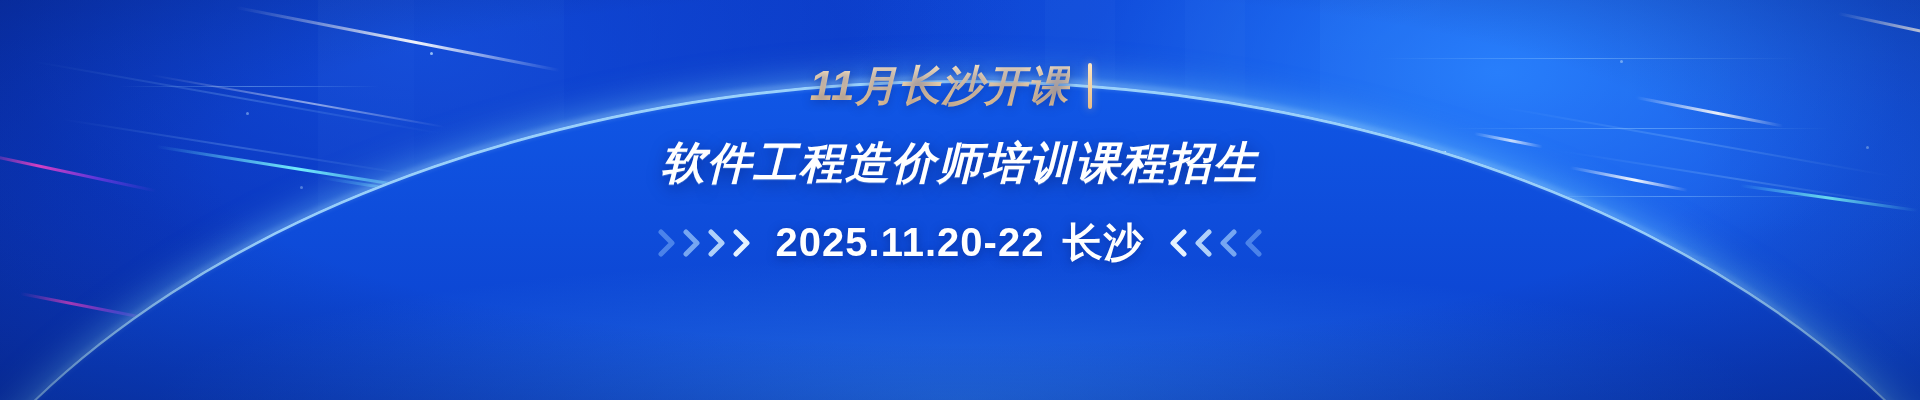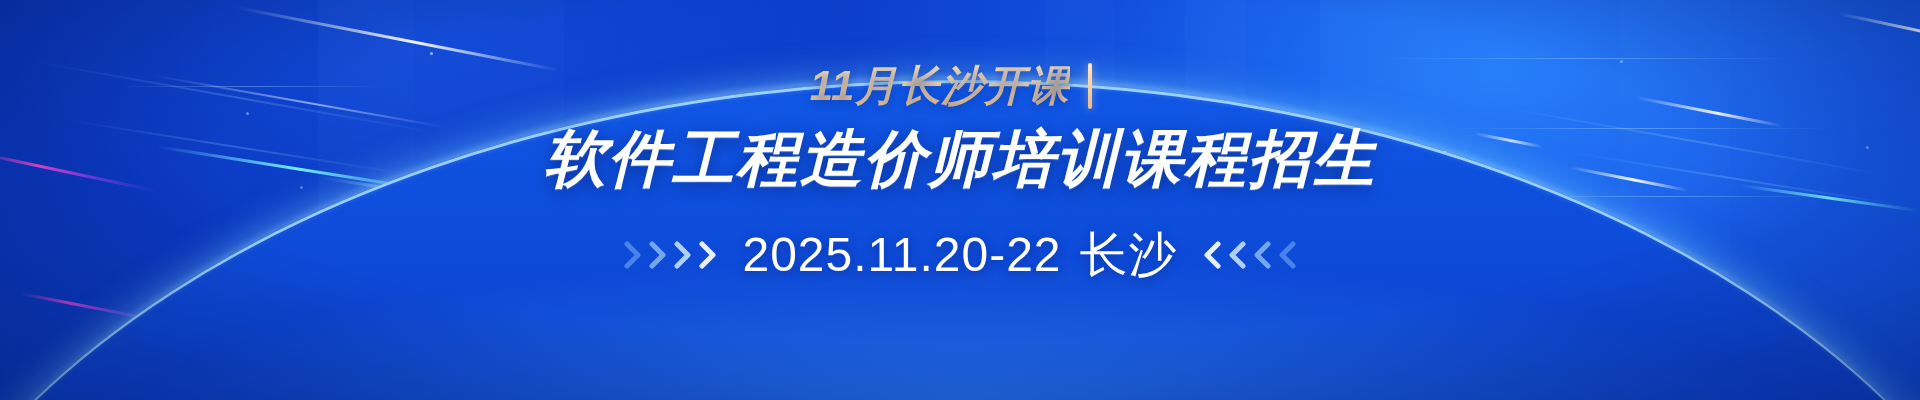--- a/index.html
+++ b/index.html
@@ -70,30 +70,30 @@
     white-space:nowrap;
   }
   .divider{width:4px;height:46px;border-radius:2px;
     background:linear-gradient(180deg,#ffe7c2,#e9bd86);
     box-shadow:0 0 8px rgba(255,220,170,.5);}
   .issue{display:flex;flex-direction:column;gap:1px;color:#ffffff;
     font-size:25px;font-weight:700;line-height:1.12;white-space:nowrap;
     text-shadow:0 2px 8px rgba(8,35,120,.5);}
 
   .headline{
-    margin-top:3px;
-    font-size:62px;font-weight:700;font-style:italic;
+    margin-top:20px;
+    font-size:44px;font-weight:700;font-style:italic;
     letter-spacing:2px;color:#ffffff;white-space:nowrap;
     text-shadow:0 4px 16px rgba(6,30,115,.65),0 1px 0 rgba(160,205,255,.4);
   }
 
   .line-bottom{margin-top:22px;display:flex;align-items:center;gap:22px;}
   .chev{display:flex;align-items:center;gap:3px;}
   .chev svg{display:block;}
-  .datetext{color:#ffffff;font-size:48px;font-weight:400;letter-spacing:1px;
+  .datetext{color:#ffffff;font-size:40px;font-weight:700;letter-spacing:1px;
     white-space:nowrap;text-shadow:0 2px 10px rgba(8,35,120,.5);}
   .datetext .city{margin-left:18px;}
 </style>
 </head>
 <body>
 
 <div class="banner">
 
   <div class="bg-layer">
 

